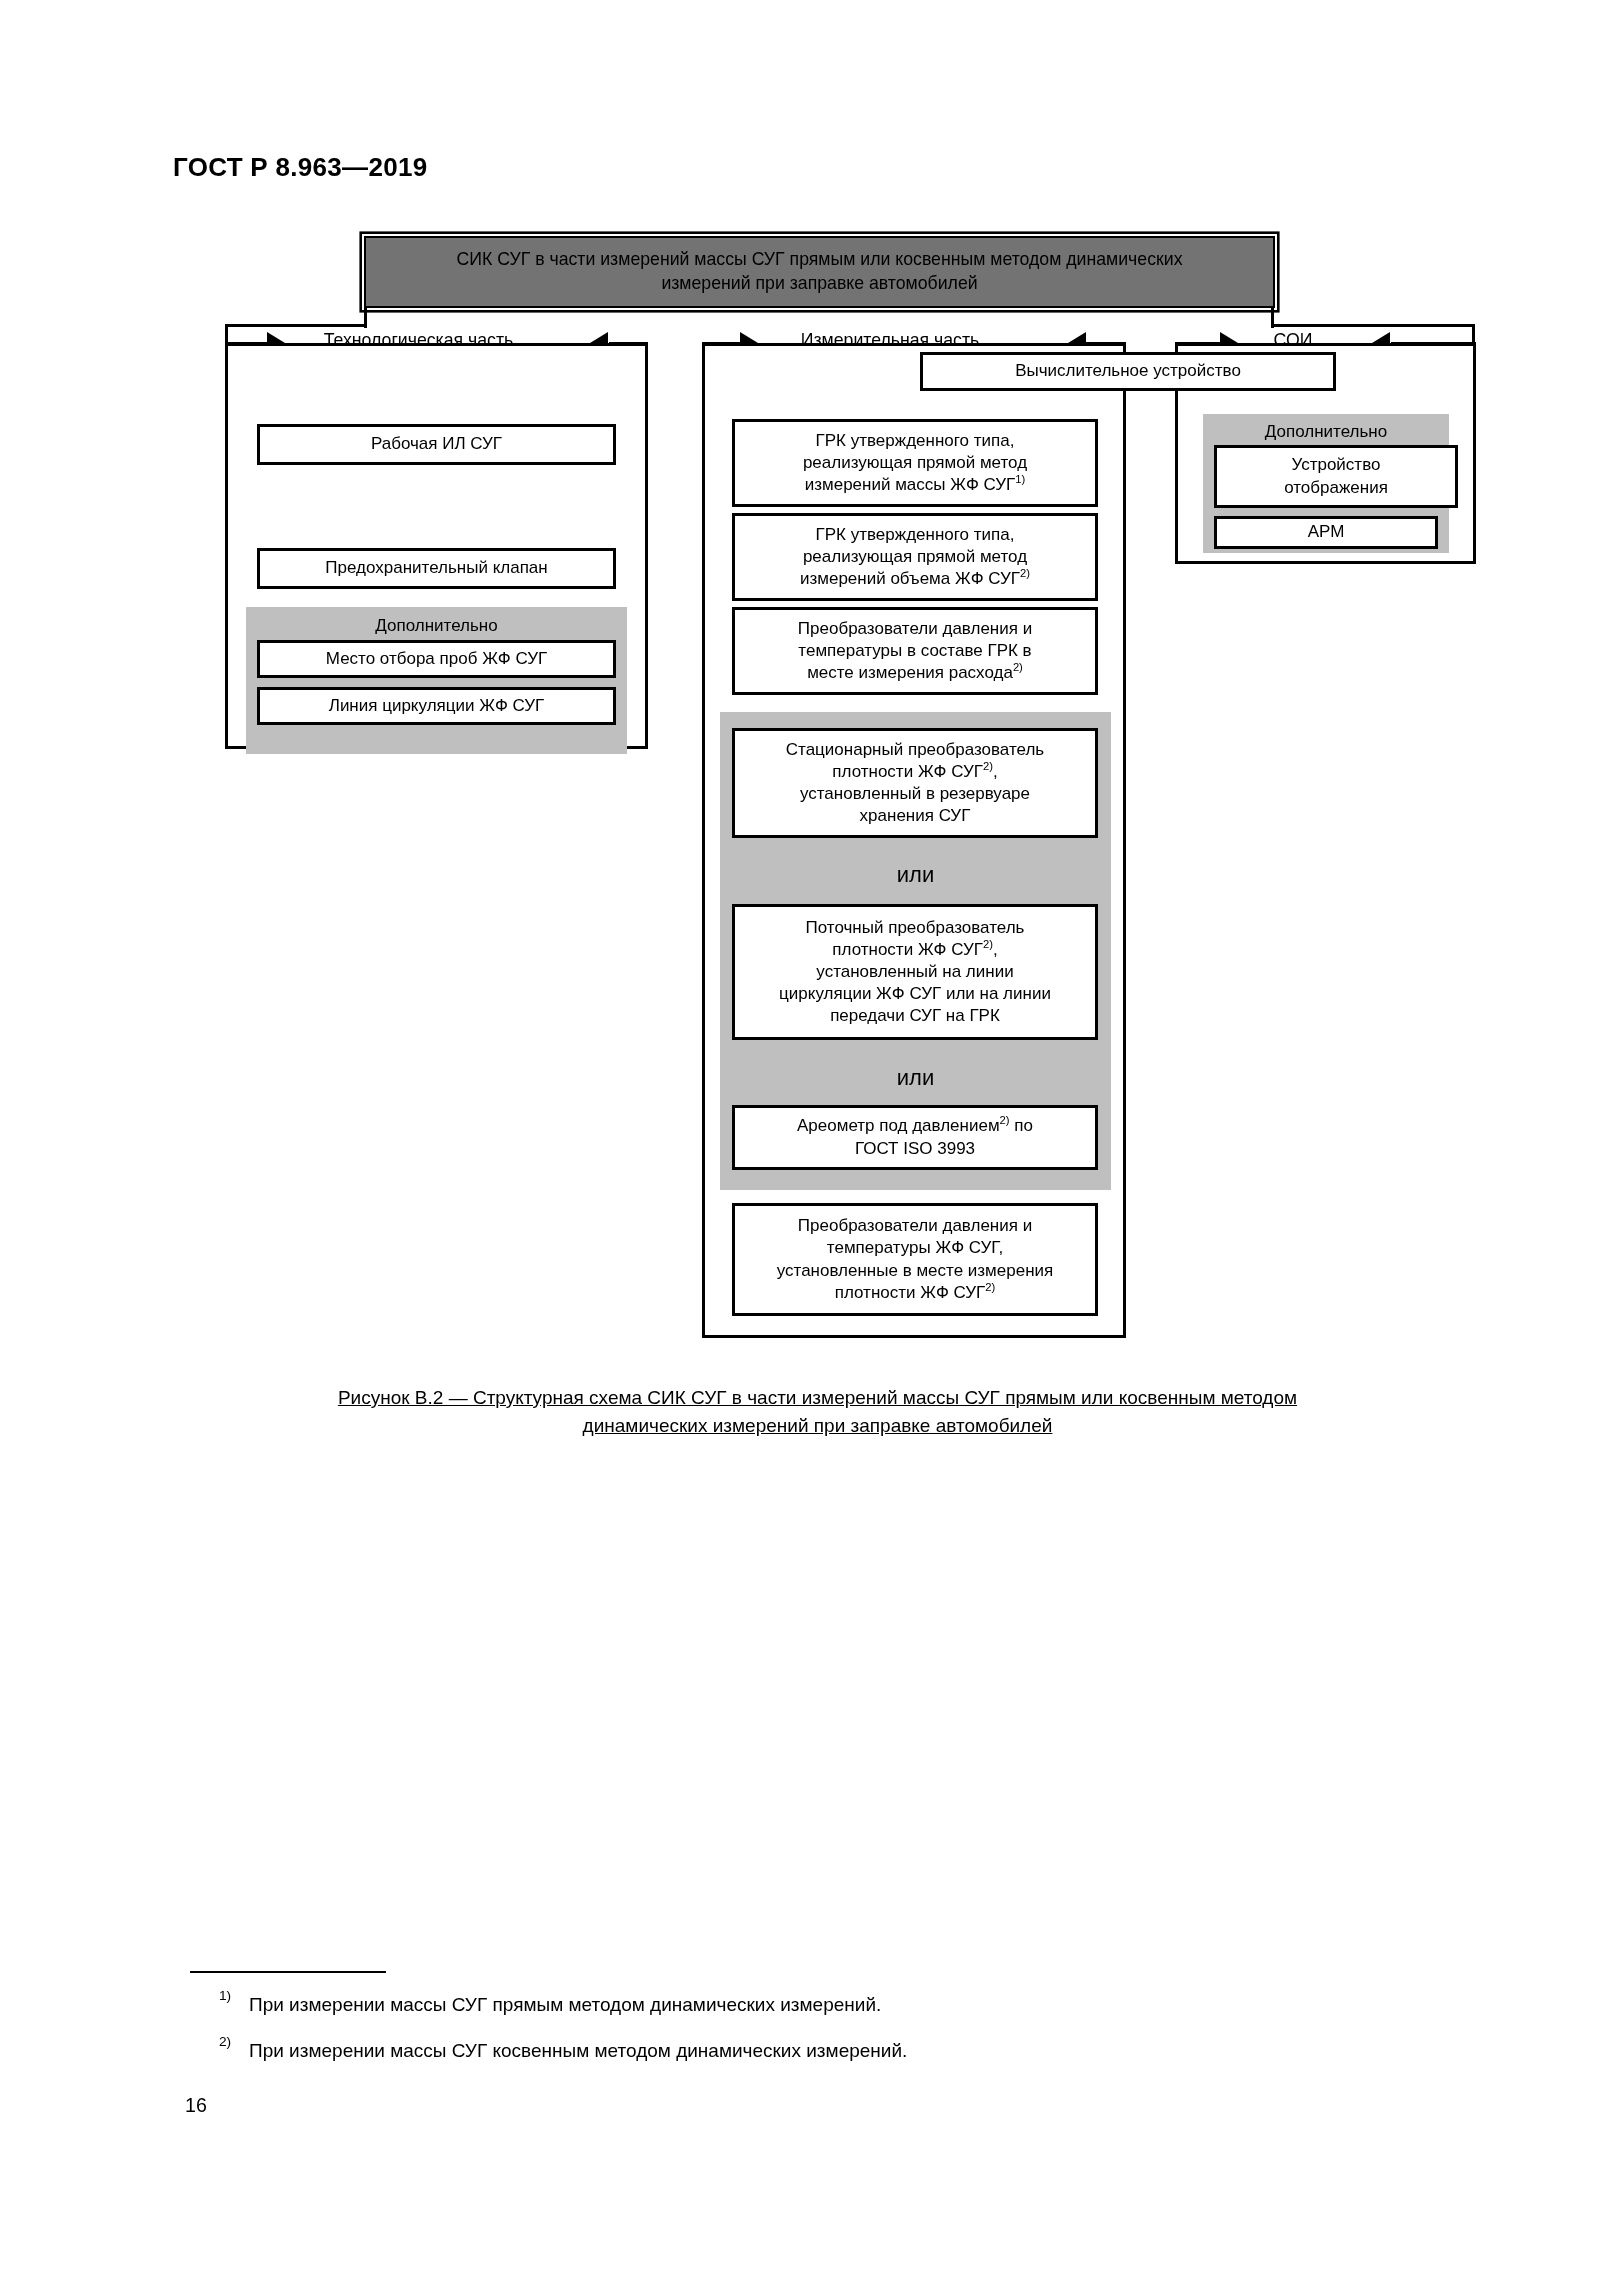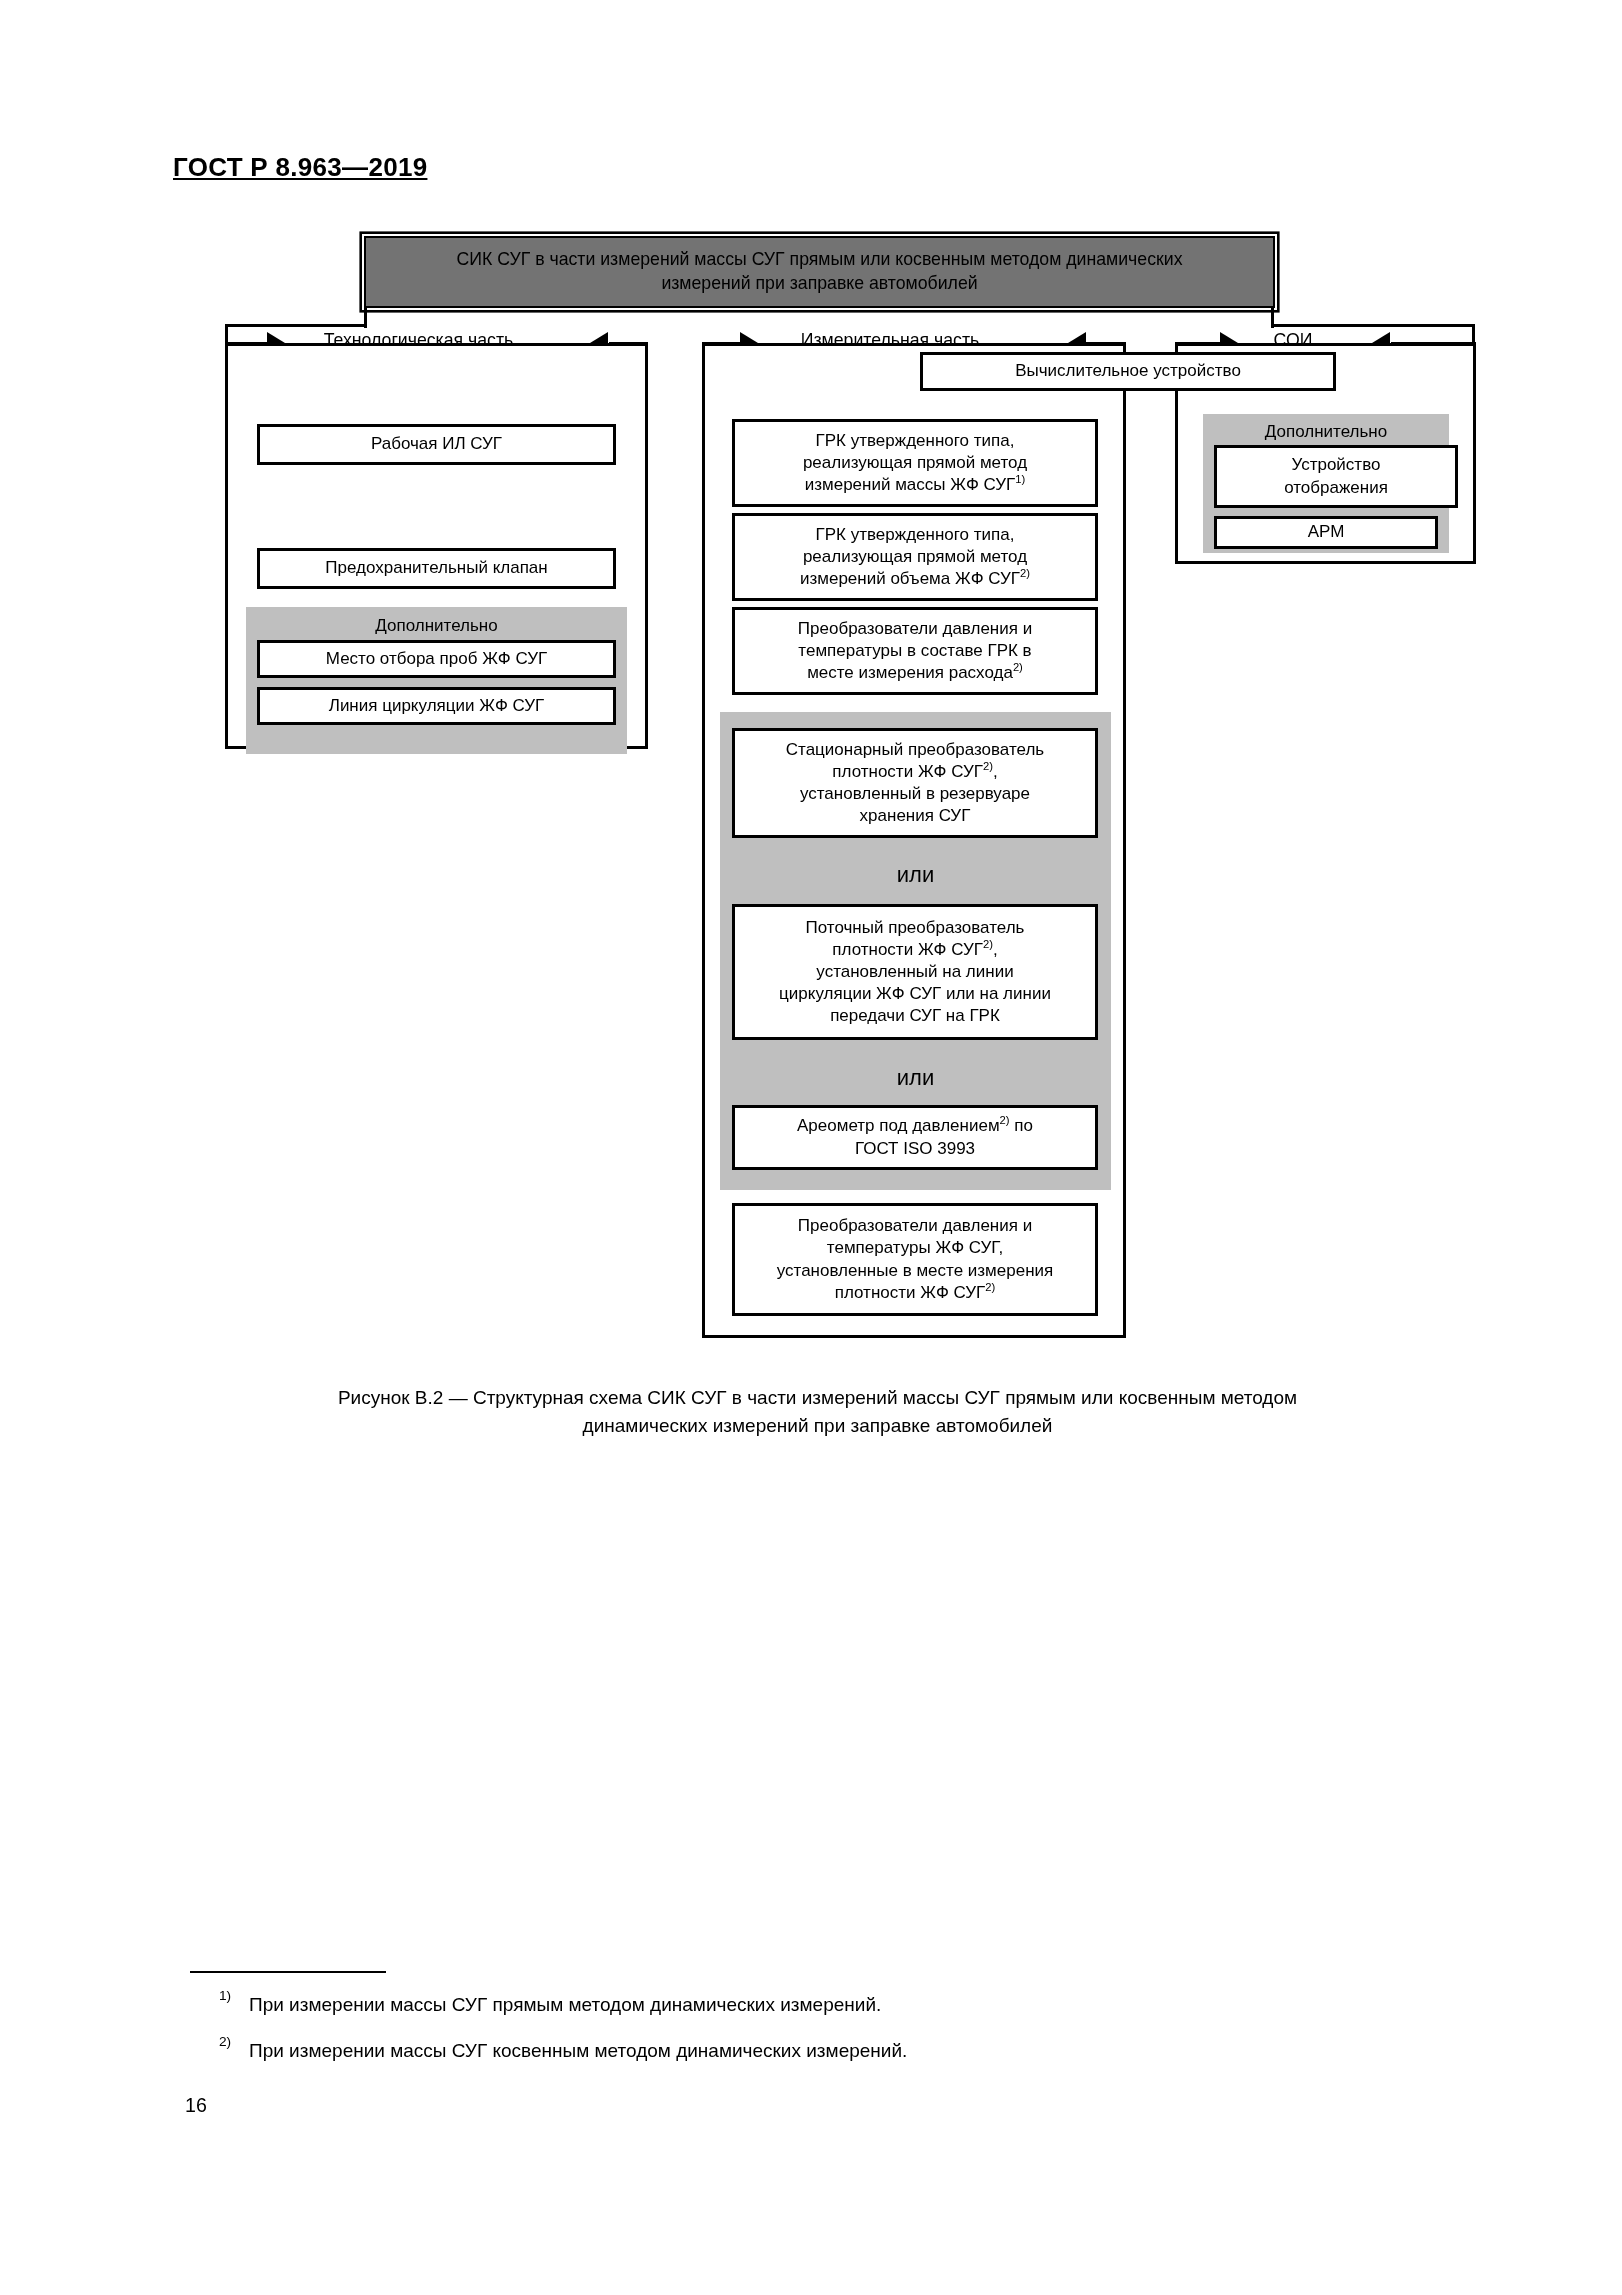--- a/index.html
+++ b/index.html
@@ -18,21 +18,20 @@
 
   
   .page-header {
     position: absolute;
     left: 173px;
     top: 152px;
     font-size: 26px;
     font-weight: bold;
     letter-spacing: 0.3px;
     white-space: nowrap;
-    text-decoration: underline;
   }
 
   
   .diagram {
     position: absolute;
     left: 0;
     top: 0;
     width: 1623px;
     height: 1440px;
   }
@@ -133,20 +132,21 @@
 
   
   .caption {
     position: absolute;
     left: 196px;
     top: 1384px;
     width: 1243px;
     text-align: center;
     font-size: 19px;
     line-height: 1.45;
+    text-decoration: underline;
   }
 
   
   .footnote-rule {
     position: absolute;
     left: 190px;
     top: 1971px;
     width: 196px;
     height: 2px;
     background: #000;

